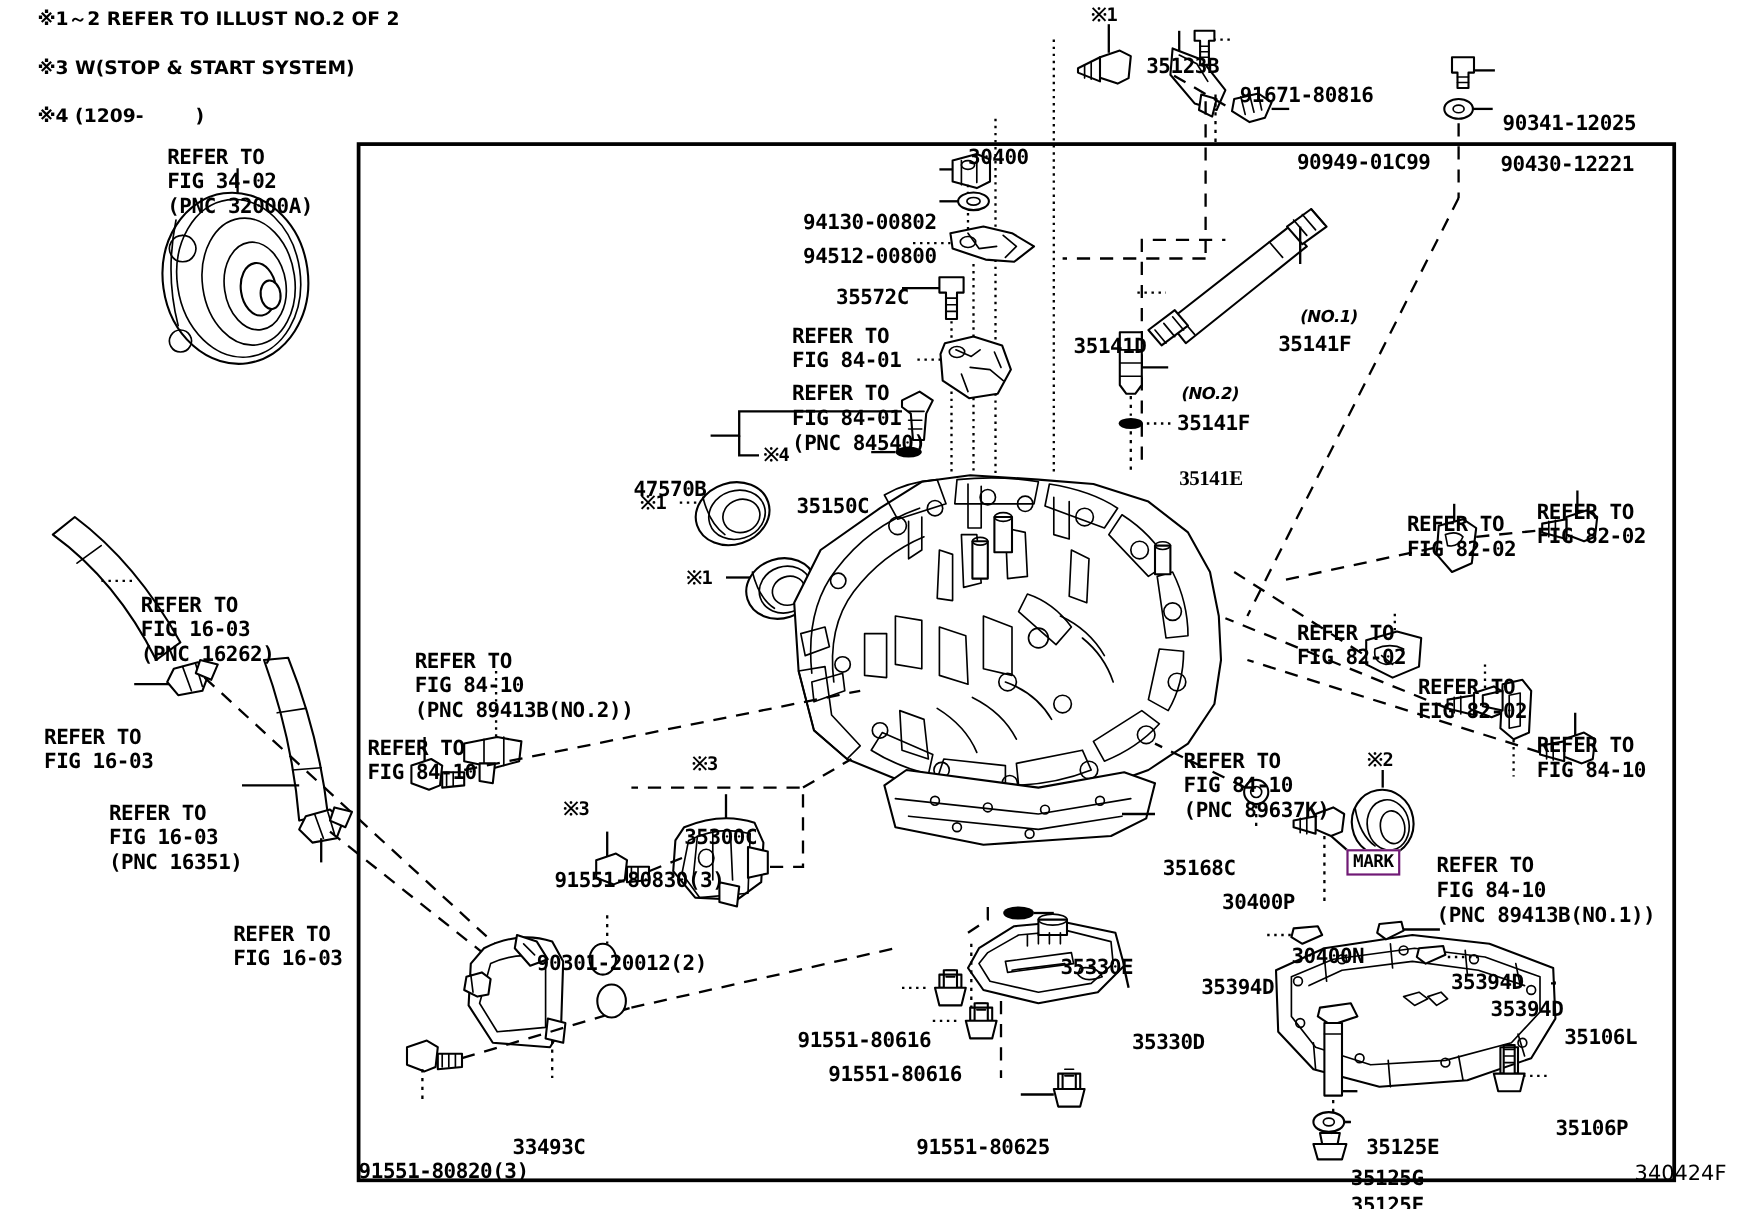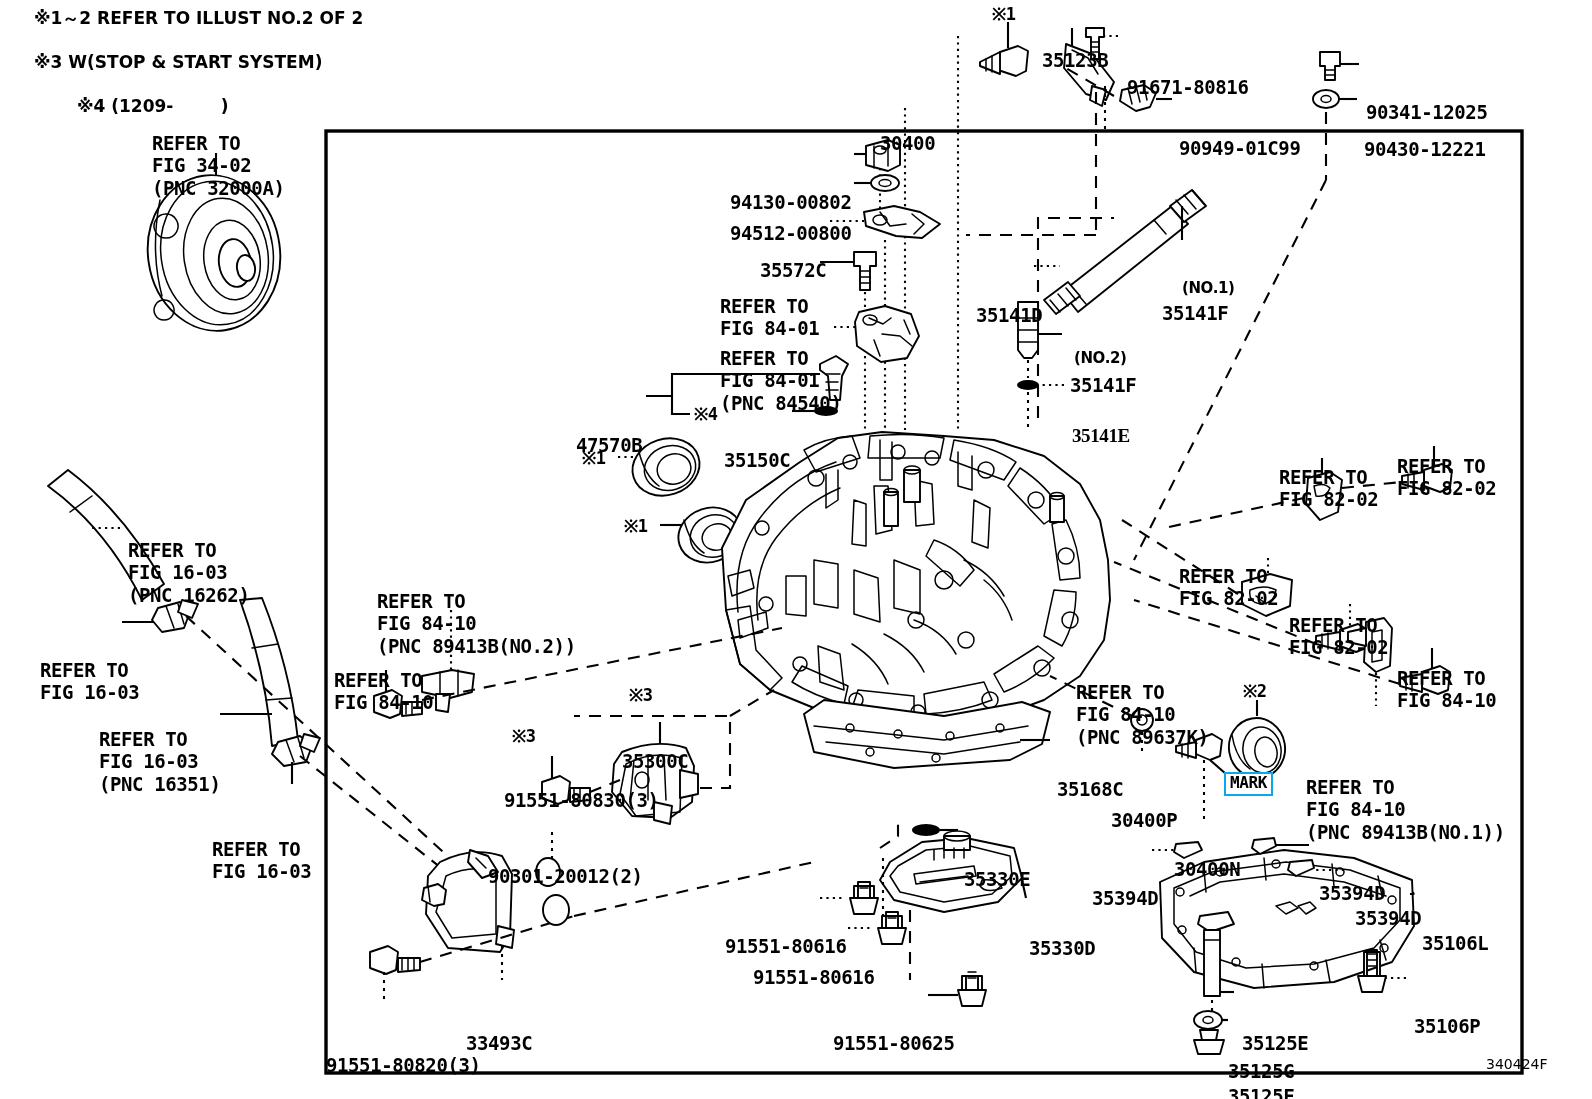--- a/index.html
+++ b/index.html
@@ -6,24 +6,24 @@
   body{
     width:1592px;height:1099px;position:relative;overflow:hidden;
     font-family:"DejaVu Sans Mono","Liberation Mono",monospace;
     color:#000;
   }
   #stage{position:absolute;left:14px;top:0;width:1592px;height:949px;}
   .lbl{position:absolute;white-space:pre;font-family:"DejaVu Sans Mono","Liberation Mono",monospace;
        font-weight:700;color:#000;line-height:1.18;letter-spacing:-0.4px;}
   .n18{font-size:19px;margin-top:47px;}
   .n16{font-size:17px;}
-  .n14{font-size:15px;}
+  .n14{font-size:15px;font-style:italic;}
   .note{font-family:"DejaVu Sans","Liberation Sans",sans-serif;font-weight:600;font-size:17px;letter-spacing:0px;}
-  .figid{font-family:"DejaVu Sans","Liberation Sans",sans-serif;font-weight:400;font-size:14px;letter-spacing:0px;}
-  .markbox{border:2px solid #0ea5e9;padding:0px 4px 1px 4px;font-size:16px;background:#fff;}
+  .figid{font-family:"DejaVu Sans","Liberation Sans",sans-serif;font-weight:400;font-size:19px;letter-spacing:0px;}
+  .markbox{border:2px solid #701a75;padding:0px 4px 1px 4px;font-size:16px;background:#fff;}
   svg{position:absolute;left:0;top:0;}
   .sub{font-family:"DejaVu Sans","Liberation Sans",sans-serif;font-size:15px;font-weight:600;}
 </style>
 </head>
 <body>
 
 <div id="stage">
 
 <svg width="1592" height="1099" viewBox="0 0 1592 1099">
   <defs>
@@ -520,21 +520,21 @@
     <path class="wh" d="M1180 1040 l30 0 l-4 14 l-22 0 z"></path>
   </g>
   <line class="dotv" x1="1198" y1="1000" x2="1198" y2="1012"></line>
   <line class="dotv" x1="1196" y1="1030" x2="1196" y2="1030"></line>
 
 </svg>
 
 <div id="notes-layer" style="position:absolute;left:20px;top:8px;">
       <div class="lbl note" style="position: relative; left: 0px; top: 0px;">※1～2 REFER TO ILLUST NO.2 OF 2</div>
       <div class="lbl note" style="position: relative; left: 0px; top: 24px;">※3 W(STOP &amp; START SYSTEM)</div>
-      <div class="lbl note" style="position: relative; left: 0px; top: 48px; margin-left: 43px;">※4 (1209-        )</div>
+      <div class="lbl note" style="position: relative; left: 0px; top: 48px;">※4 (1209-        )</div>
     </div>
 
 <div id="labels-layer">
       <div class="lbl n18" style="left: 138px; top: 85px;"><div>REFER TO</div><div>FIG 34-02</div><div>(PNC 32000A)</div></div>
       <div class="lbl n18" style="left: 866px; top: 85px;"><div>30400</div></div>
       <div class="lbl n16" style="left: 978px; top: 4px;"><div>※1</div></div>
       <div class="lbl n18" style="left: 1028px; top: 2px;"><div>35123B</div></div>
       <div class="lbl n18" style="left: 1113px; top: 29px;"><div>91671-80816</div></div>
       <div class="lbl n18" style="left: 1165px; top: 90px;"><div>90949-01C99</div></div>
       <div class="lbl n18" style="left: 1352px; top: 54px;"><div>90341-12025</div></div>

